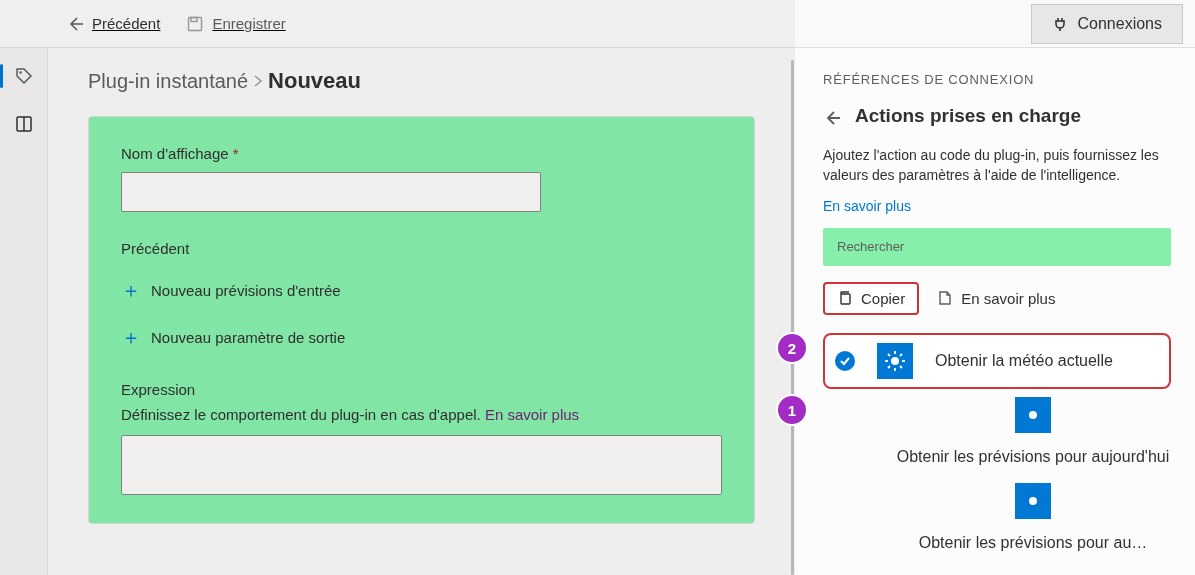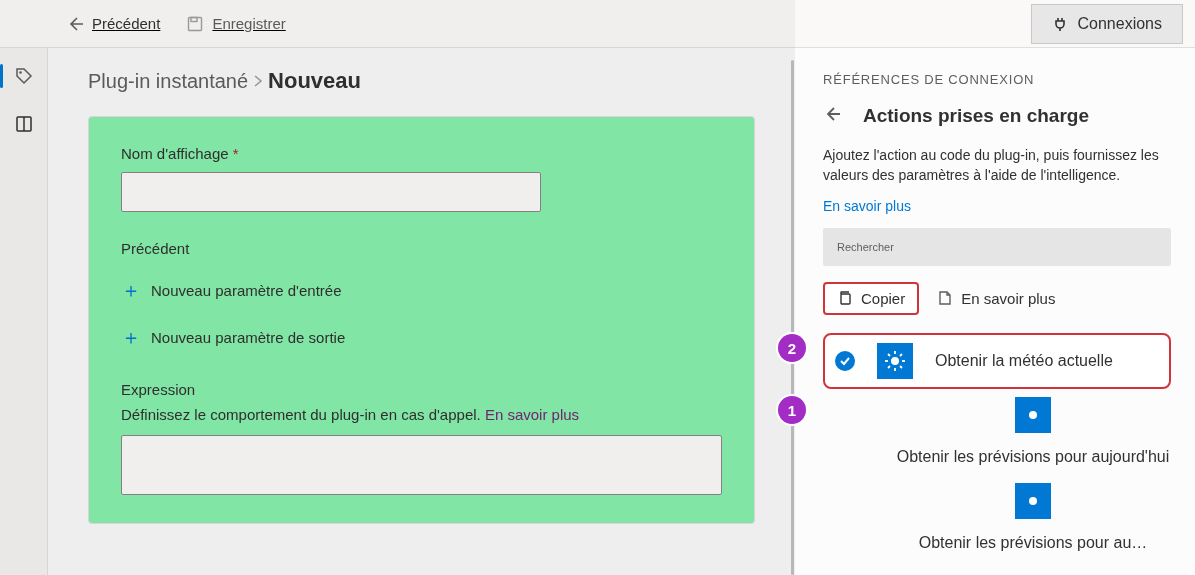--- a/index.html
+++ b/index.html
@@ -45,26 +45,26 @@
     .expr-desc a { color: #742774; text-decoration: none; }
     .expr-box { width: 100%; height: 60px; border: 1px solid #8a8886; border-radius: 2px; background: #faf9f8; }
 
     
     .divider { position: absolute; top: 60px; right: 400px; bottom: 0; width: 6px; background: transparent; }
     .divider::after { content: ""; position: absolute; left: 2px; top: 0; bottom: 0; width: 3px; background: #c0c0c0; border-radius: 2px; }
 
     
     .right-panel { position: absolute; top: 48px; right: 0; width: 400px; bottom: 0; background: #fcfcfc; padding: 24px 24px 0 28px; z-index: 60; }
     .panel-heading { font-size: 13px; letter-spacing: 0.8px; color: #605e5c; text-transform: uppercase; margin-bottom: 18px; }
-    .panel-subhead { display: flex; align-items: flex-start; gap: 22px; margin-bottom: 18px; }
+    .panel-subhead { display: flex; align-items: flex-end; gap: 14px; margin-bottom: 18px; }
     .panel-subhead .back-arrow { cursor: pointer; }
     .panel-subhead h3 { font-size: 19px; font-weight: 600; color: #323130; }
     .panel-desc { font-size: 14px; color: #323130; line-height: 1.45; margin-bottom: 11px; }
     .panel-link { color: #0078d4; font-size: 14px; text-decoration: none; display: inline-block; margin-bottom: 14px; }
-    .search-box { width: 100%; height: 38px; border: none; background: #e5e5e5; padding: 0 14px; font-size: 11px; color: #605e5c; margin-bottom: 16px; border-radius: 2px; }
+    .search-box { width: 100%; height: 38px; border: none; background: #86efac; padding: 0 14px; font-size: 13px; color: #605e5c; margin-bottom: 16px; border-radius: 2px; }
     .search-box::placeholder { color: #605e5c; }
 
     .action-toolbar { display: flex; align-items: center; gap: 18px; margin-bottom: 18px; }
     .copy-btn { display: flex; gap: 8px; border: 2px solid #d13438; border-radius: 4px; padding: 6px 12px; background: #fff; font-size: 15px; color: #323130; cursor: pointer; }
     .more-link { display: flex; align-items: center; gap: 8px; font-size: 15px; color: #323130; cursor: pointer; }
 
     .action-item { display: flex; align-items: center; gap: 22px; padding: 8px 10px; border-radius: 8px; }
     .action-item.selected { border: 2px solid #d13438; background: #fff; }
     .action-item .checkmark { width: 20px; height: 20px; border-radius: 50%; border: 2px solid #0078d4; display: flex; align-items: center; justify-content: center; color: #0078d4; font-size: 12px; background: #fff; flex-shrink: 0; }
     .action-item .checkmark.filled { background: #0078d4; color: #fff; }
@@ -149,21 +149,21 @@
 
   <div class="form-card">
     <div class="field-label">
       <span>Nom d'affichage</span> <span class="required">*</span>
     </div>
     <input class="text-input" type="text" value="" style="">
 
     <div class="section-title">Précédent</div>
     <button class="param-btn">
       <span class="plus-icon">＋</span>
-      <span>Nouveau paramètre d'entrée</span>
+      <span>Nouveau prévisions d'entrée</span>
     </button>
     <button class="param-btn">
       <span class="plus-icon">＋</span>
       <span>Nouveau paramètre de sortie</span>
     </button>
 
     <div class="expr-section">
       <div class="expr-title">Expression</div>
       <div class="expr-desc">
         <span>Définissez le comportement du plug-in en cas d'appel. </span><a href="#">En savoir plus</a>

